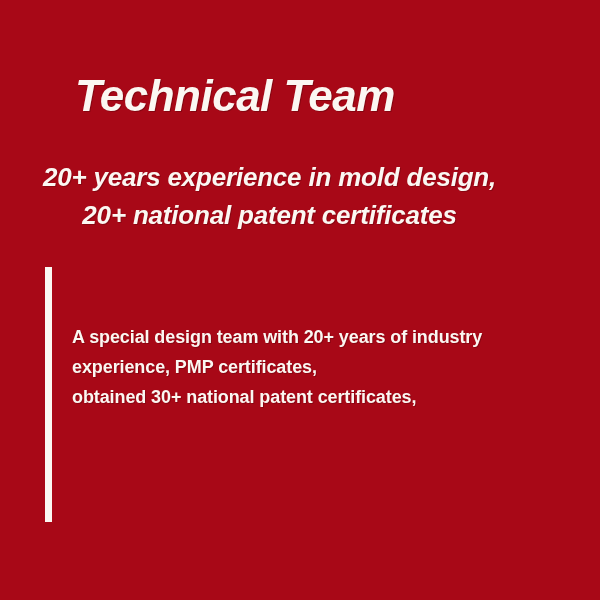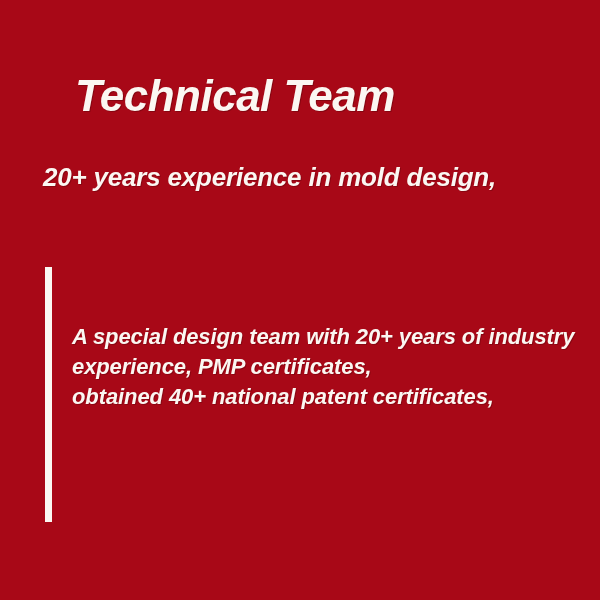--- a/index.html
+++ b/index.html
@@ -59,42 +59,42 @@
     background: #fbf7f2;
   }
   .body-block {
     position: absolute;
     left: 72px;
     top: 322px;
     width: 510px;
   }
   .body-block .body-line {
     display: block;
-    font-size: 22px;
+    font-size: 18px;
     line-height: 30px;
     font-weight: 700;
-    font-style: italic;
     color: #fbf7f2;
     letter-spacing: -0.1px;
     white-space: nowrap;
     text-shadow: 1px 1px 0 rgba(90, 4, 12, 0.4);
   }
 </style>
 </head>
 <body>
 
 <div id="poster">
 
   <div class="title">Technical Team</div>
 
   <div class="subtitle">
     <span class="sub-line">20+ years experience in mold design,</span>
+    <span class="sub-line">20+ national patent certificates</span>
   </div>
 
   <div class="accent-bar"></div>
 
   <div class="body-block">
     <span class="body-line">A special design team with 20+ years of industry</span>
     <span class="body-line">experience, PMP certificates,</span>
-    <span class="body-line">obtained 40+ national patent certificates,</span>
+    <span class="body-line">obtained 30+ national patent certificates,</span>
   </div>
 
 </div>
 
 </body></html>

